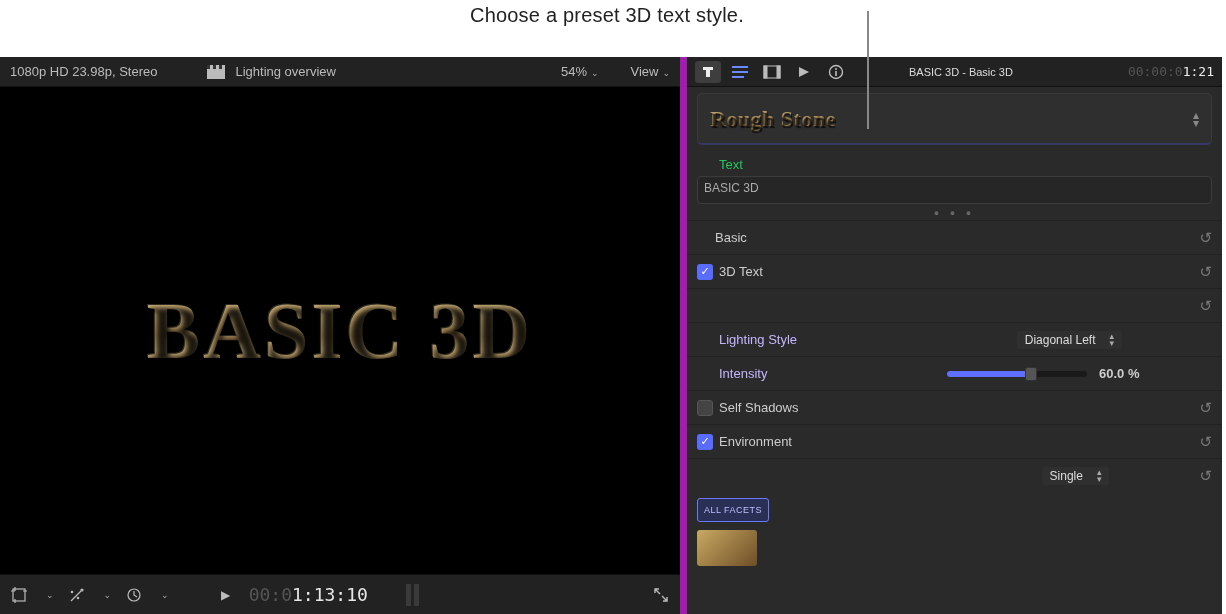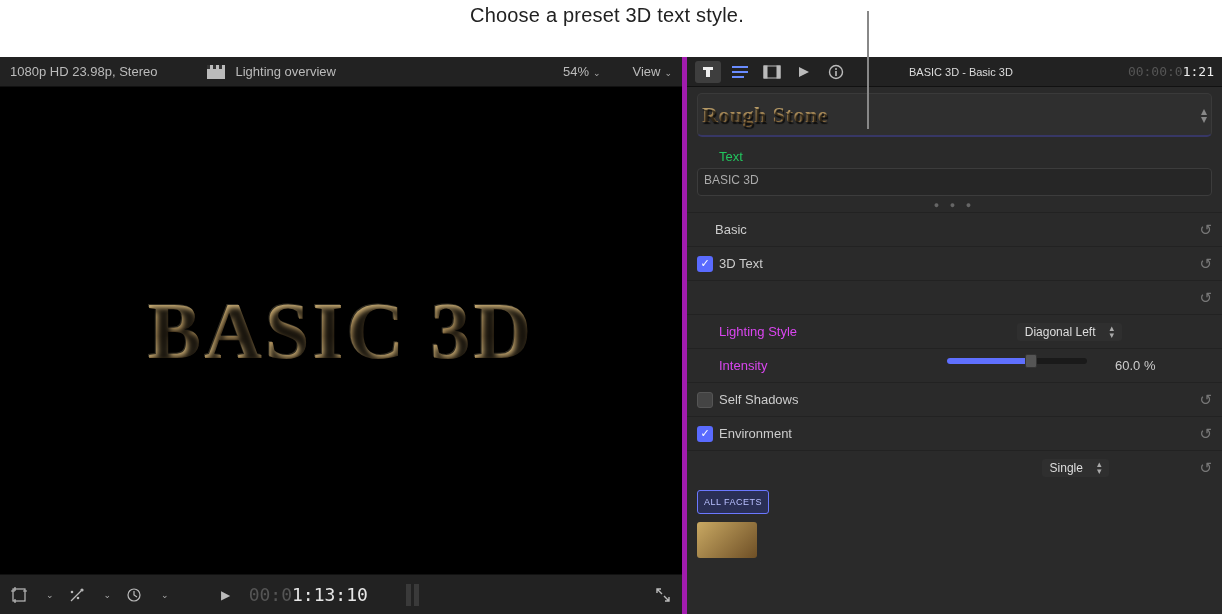--- a/index.html
+++ b/index.html
@@ -39,21 +39,21 @@
     position: absolute;
     top: 57px;
     left: 0;
     right: 4px;
     bottom: 0;
     display: flex;
     background: #2a2a2a;
   }
 
   
-  .viewer { flex: 0 0 687px; display: flex; flex-direction: column; background: #84cc16; border-right: 5px solid #a21caf; justify-content: flex-end;}
+  .viewer { flex: 0 0 687px; display: flex; flex-direction: column; background: #84cc16; border-right: 7px solid #a21caf; justify-content: flex-end;}
   .viewer-top {
     height: 30px; display: flex; align-items: center; padding: 0 10px;
     background: #222; gap: 10px; font-size: 13px; color: #bbb;
     border-bottom: 1px solid #111;
   }
   .v-spacer { flex: 1; }
   .viewer-canvas {
     flex: 1; background: #000; display: flex; align-items: center; justify-content: center;
     border-top: 1px solid #000;
   }
@@ -83,22 +83,22 @@
   .tab-ico { width:26px; height:22px; display:inline-flex; align-items:center; justify-content:center;
     border-radius:3px; color:#bbb;}
   .tab-ico.active { background:#3e3e3e; color:#fff;}
   .insp-title { margin-left:14px; color:#ddd; font-size:11px;padding-left:40px;}
   .insp-tc { margin-left:auto; font-family:Menlo,monospace; color:#aaa;}
   .insp-tc .hl { color:#eee; }
   .insp-tc .dim { color:#555;}
 
   .preset-row {
     margin: 6px 10px 6px 10px;
-    height: 44px; background:#2f2f2f; border:1px solid #3a3a3a; border-radius:5px;
-    display:flex; align-items:center; padding:0 4px;
+    height: 52px; background:#2f2f2f; border:1px solid #3a3a3a; border-radius:5px;
+    display:flex; align-items:center; padding:0 12px;
     border-bottom: 2px solid #5050ff44;
   }
   .preset-name {
     font-family: Georgia, "Times New Roman", serif;
     font-weight:600; font-size:22px; letter-spacing:.5px;
     background: linear-gradient(180deg,#cbb27a 0%, #a78856 45%, #7d5e34 100%);
     -webkit-background-clip:text; background-clip:text; -webkit-text-fill-color:transparent;
     text-shadow: 1px 2px 1px rgba(0,0,0,.7);
   }
   .preset-row .chev { margin-left:auto; color:#888; font-size:12px; line-height:8px;}
@@ -107,34 +107,34 @@
   .text-box { margin:0 10px 4px 10px; background:#262626; border:1px solid #3c3c3c; border-radius:4px;
     padding:4px 6px; color:#aaa; font-size:12px; min-height:28px;}
   .dots { text-align:center; color:#666; letter-spacing:4px; font-size:9px; padding-bottom:2px;}
 
   .row {
     display:flex; align-items:center; height:34px;
     padding: 0 10px 0 10px;
     border-top:1px solid #222;
   }
   .row .lbl { flex:0 0 250px; padding-left:18px; color:#ccc;}
-  .row .lbl.sub { padding-left:22px; color:#d946ef;}
+  .row .lbl.sub { padding-left:22px; color:#c4b5fd;}
   .row.header { background:#2a2a2a;}
   .row .chk { width:16px; height:16px; border-radius:3px; margin-right:6px;
     display:inline-flex; align-items:center; justify-content:center; font-size:11px;}
   .chk.on { background:#5a6bff; color:#fff;}
   .chk.off { background:#444; color:transparent; border:1px solid #555;}
   .row .reset { margin-left:auto; color:#777; font-size:15px;}
   .select {
     background:#2f2f2f; padding:2px 8px; border-radius:3px; color:#ddd;
     font-size:12px; display:inline-flex; align-items:center; gap:14px;
   }
   .select .ud { font-size:9px; line-height:7px; color:#aaa;}
 
-  .slider-wrap { display:flex; gap:28px; }
+  .slider-wrap { display:flex; align-items:center; gap:12px;font-weight:bold; }
   .slider {
     position:relative; width:140px; height:6px; background:#1a1a1a; border-radius:3px;
   }
   .slider .fill { position:absolute; left:0; top:0; bottom:0; background:#5f70ff; border-radius:3px; }
   .slider .thumb { position:absolute; top:-4px; width:12px; height:14px; background:#555;
     border:1px solid #333; border-radius:2px; transform:translateX(-50%);}
 
   .mat-row { display:flex; align-items:center; padding:6px 10px;}
   .facet-chip {
     width:72px; height:24px; border:1px solid #6b78ff; border-radius:3px;

